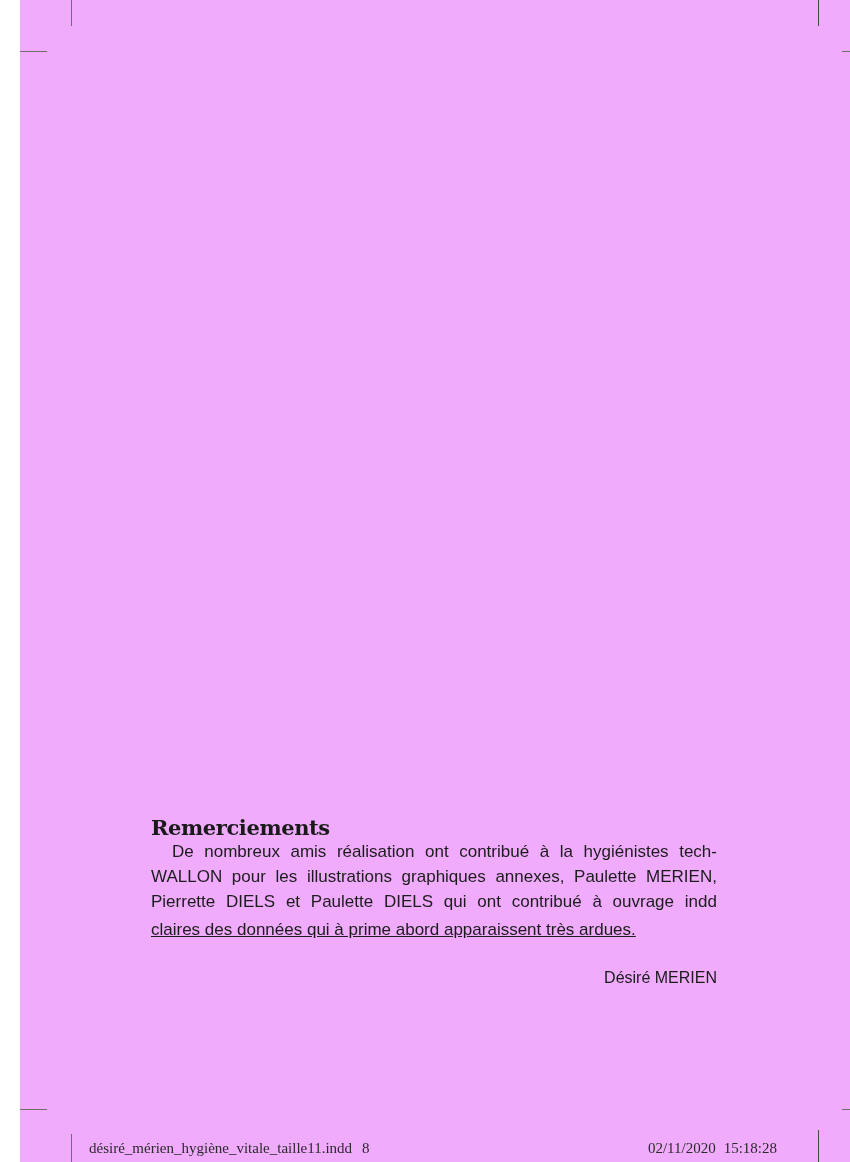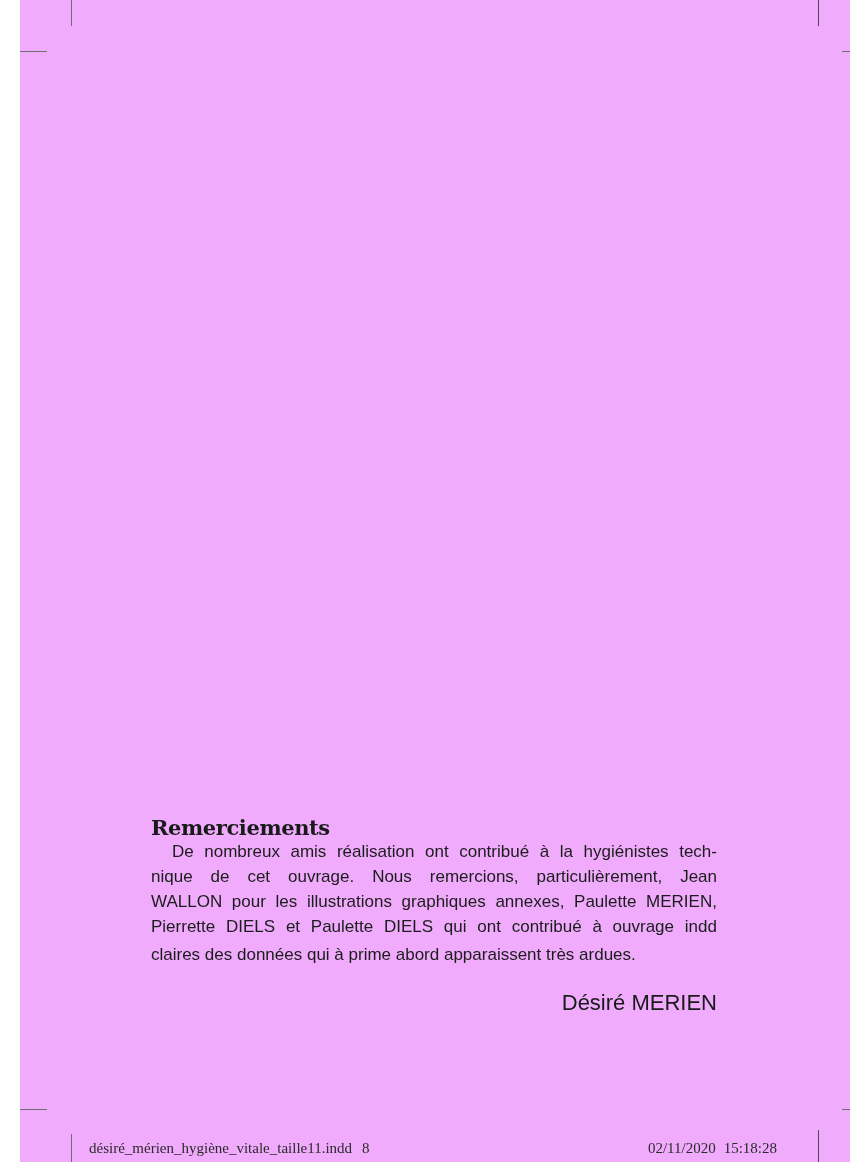--- a/index.html
+++ b/index.html
@@ -43,25 +43,25 @@
   }
   .para { margin-top: 3px; font-size: 17px; color: #1c1c1c; }
   .line {
     display: flex;
     justify-content: space-between;
     align-items: baseline;
     height: 25px;
     white-space: nowrap;
   }
   .line.indent { padding-left: 21px; }
-  .line.last { display: block; line-height: 25px; }
+  .line.last { display: block; line-height: 25px; text-decoration: underline; }
   .signature {
     margin-top: 23px;
     text-align: right;
-    font-size: 22px;
+    font-size: 16px;
     height: 25px;
     line-height: 25px;
     color: #1a1a1a;
   }
 
   
   .footer-left, .footer-right {
     position: absolute;
     top: 1140px;
     font-family: "Liberation Serif", serif;
@@ -97,30 +97,20 @@
           <span>amis</span>
           <span>réalisation</span>
           <span>ont</span>
           <span>contribué</span>
           <span>à</span>
           <span>la</span>
           <span>hygiénistes</span>
           <span>tech-</span>
         </div>
         <div class="line">
-          <span>nique</span>
-          <span>de</span>
-          <span>cet</span>
-          <span>ouvrage.</span>
-          <span>Nous</span>
-          <span>remercions,</span>
-          <span>particulièrement,</span>
-          <span>Jean</span>
-        </div>
-        <div class="line">
           <span>WALLON</span>
           <span>pour</span>
           <span>les</span>
           <span>illustrations</span>
           <span>graphiques</span>
           <span>annexes,</span>
           <span>Paulette</span>
           <span>MERIEN,</span>
         </div>
         <div class="line">

